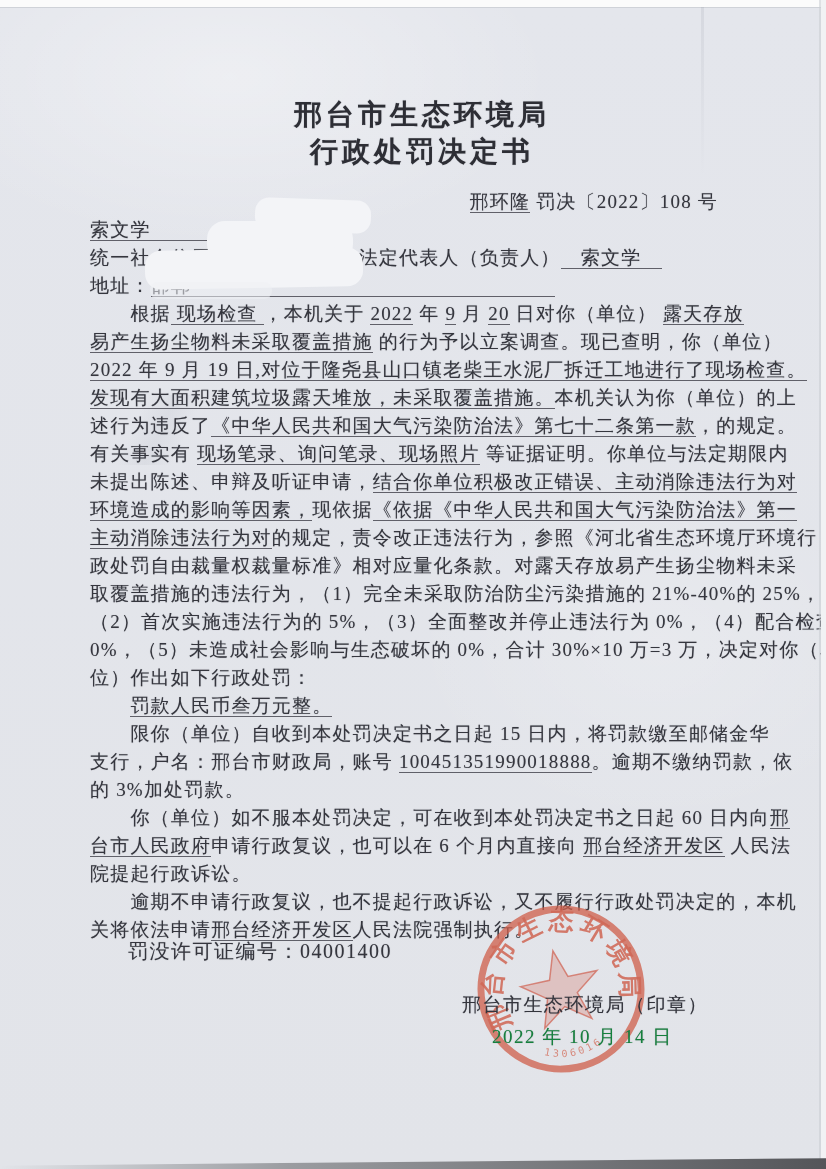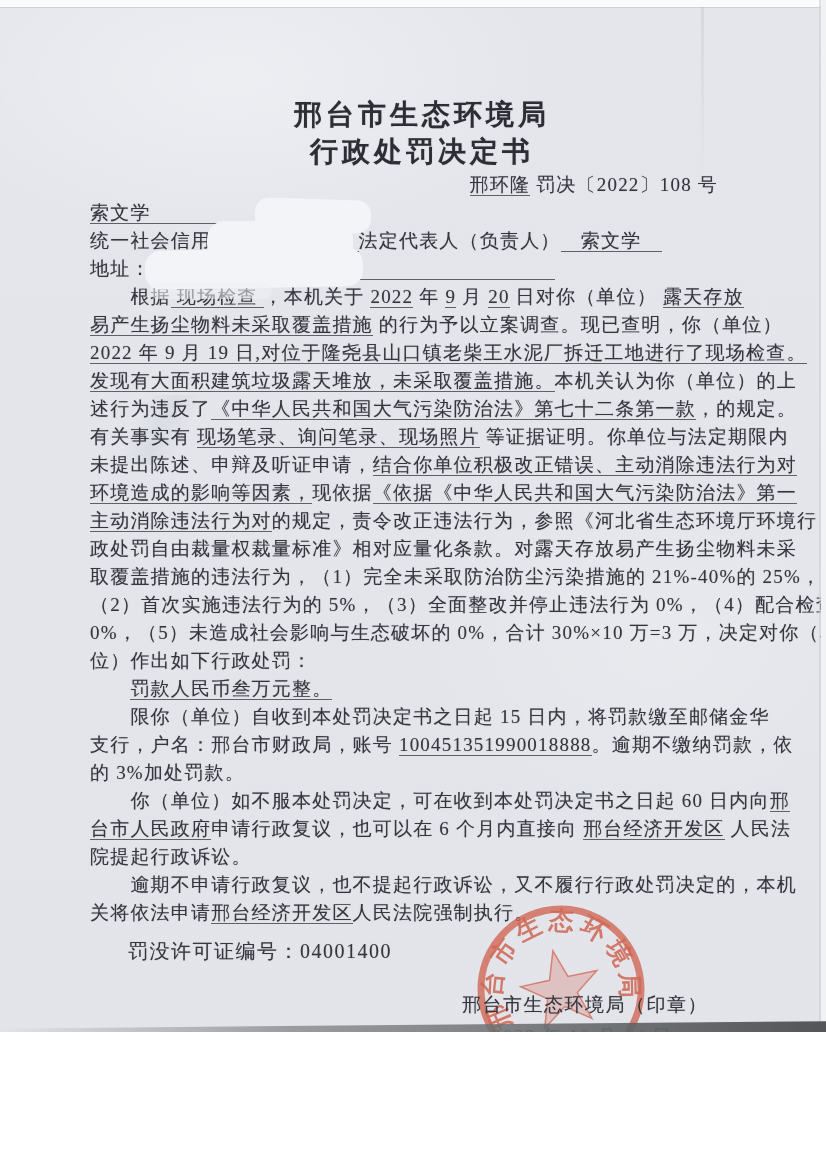--- a/index.html
+++ b/index.html
@@ -1,17 +1,17 @@
 <!DOCTYPE html>
 <html><head>
 <meta charset="utf-8">
 <style>
   html,body { margin:0; padding:0; background:#ffffff; }
   .canvas {
-    position:relative; width:826px; height:1032px; overflow:hidden;
+    position:relative; width:826px; height:1169px; overflow:hidden;
     background:#fbfbfb;
     font-family:"Liberation Serif","DejaVu Serif",serif;
   }
   .paper {
     position:absolute; left:0; top:7px; width:822px; height:1162px;
     background:
       radial-gradient(ellipse 500px 260px at 28% 6%, rgba(255,255,255,0.35), rgba(255,255,255,0) 65%),
       radial-gradient(ellipse 420px 300px at 80% 55%, rgba(255,255,255,0.18), rgba(255,255,255,0) 60%),
       linear-gradient(#e4e6ec, #e2e4e9);
     box-shadow: inset 0 1px 0 #cfd2d8;
@@ -27,21 +27,21 @@
     background:linear-gradient(90deg, rgba(150,152,156,0) 0%, rgba(130,132,136,0.75) 35%, #545559 100%);
     clip-path:polygon(0 72%, 100% 10%, 100% 100%, 0 100%);
   }
   .text-flow {
     position:absolute; left:90px; top:96px; width:664px;
     color:#35363e; font-size:19px; letter-spacing:1.2px;
     text-shadow:0 0 1px rgba(53,54,62,0.35);
   }
   .title { text-align:center; font-weight:bold; font-size:28px; letter-spacing:4px;
     line-height:37px; height:37px; color:#2d2e35; }
-  .lines { margin-top:1px; }
+  .lines { margin-top:18px; }
   .line { height:28px; line-height:28px; white-space:pre; }
   .line.right { text-align:right; padding-right:36px; }
   .line span.u { border-bottom:1.5px solid rgba(62,63,72,0.8); }
   .redaction { position:absolute; background:#f3f4f7; }
   .permit { position:absolute; left:128px; top:938px; font-size:20px; letter-spacing:1.5px;
     color:#35363e; text-shadow:0 0 1px rgba(53,54,62,0.35); }
   .sig-agency { position:absolute; left:462px; top:992px; font-size:19px; letter-spacing:1.5px;
     color:#33343c; text-shadow:0 0 1px rgba(53,54,62,0.35); }
   .sig-date { position:absolute; left:492px; top:1024px; font-size:19px; letter-spacing:1.5px;
     color:#15803d; text-shadow:0 0 1px rgba(53,54,62,0.35); }

